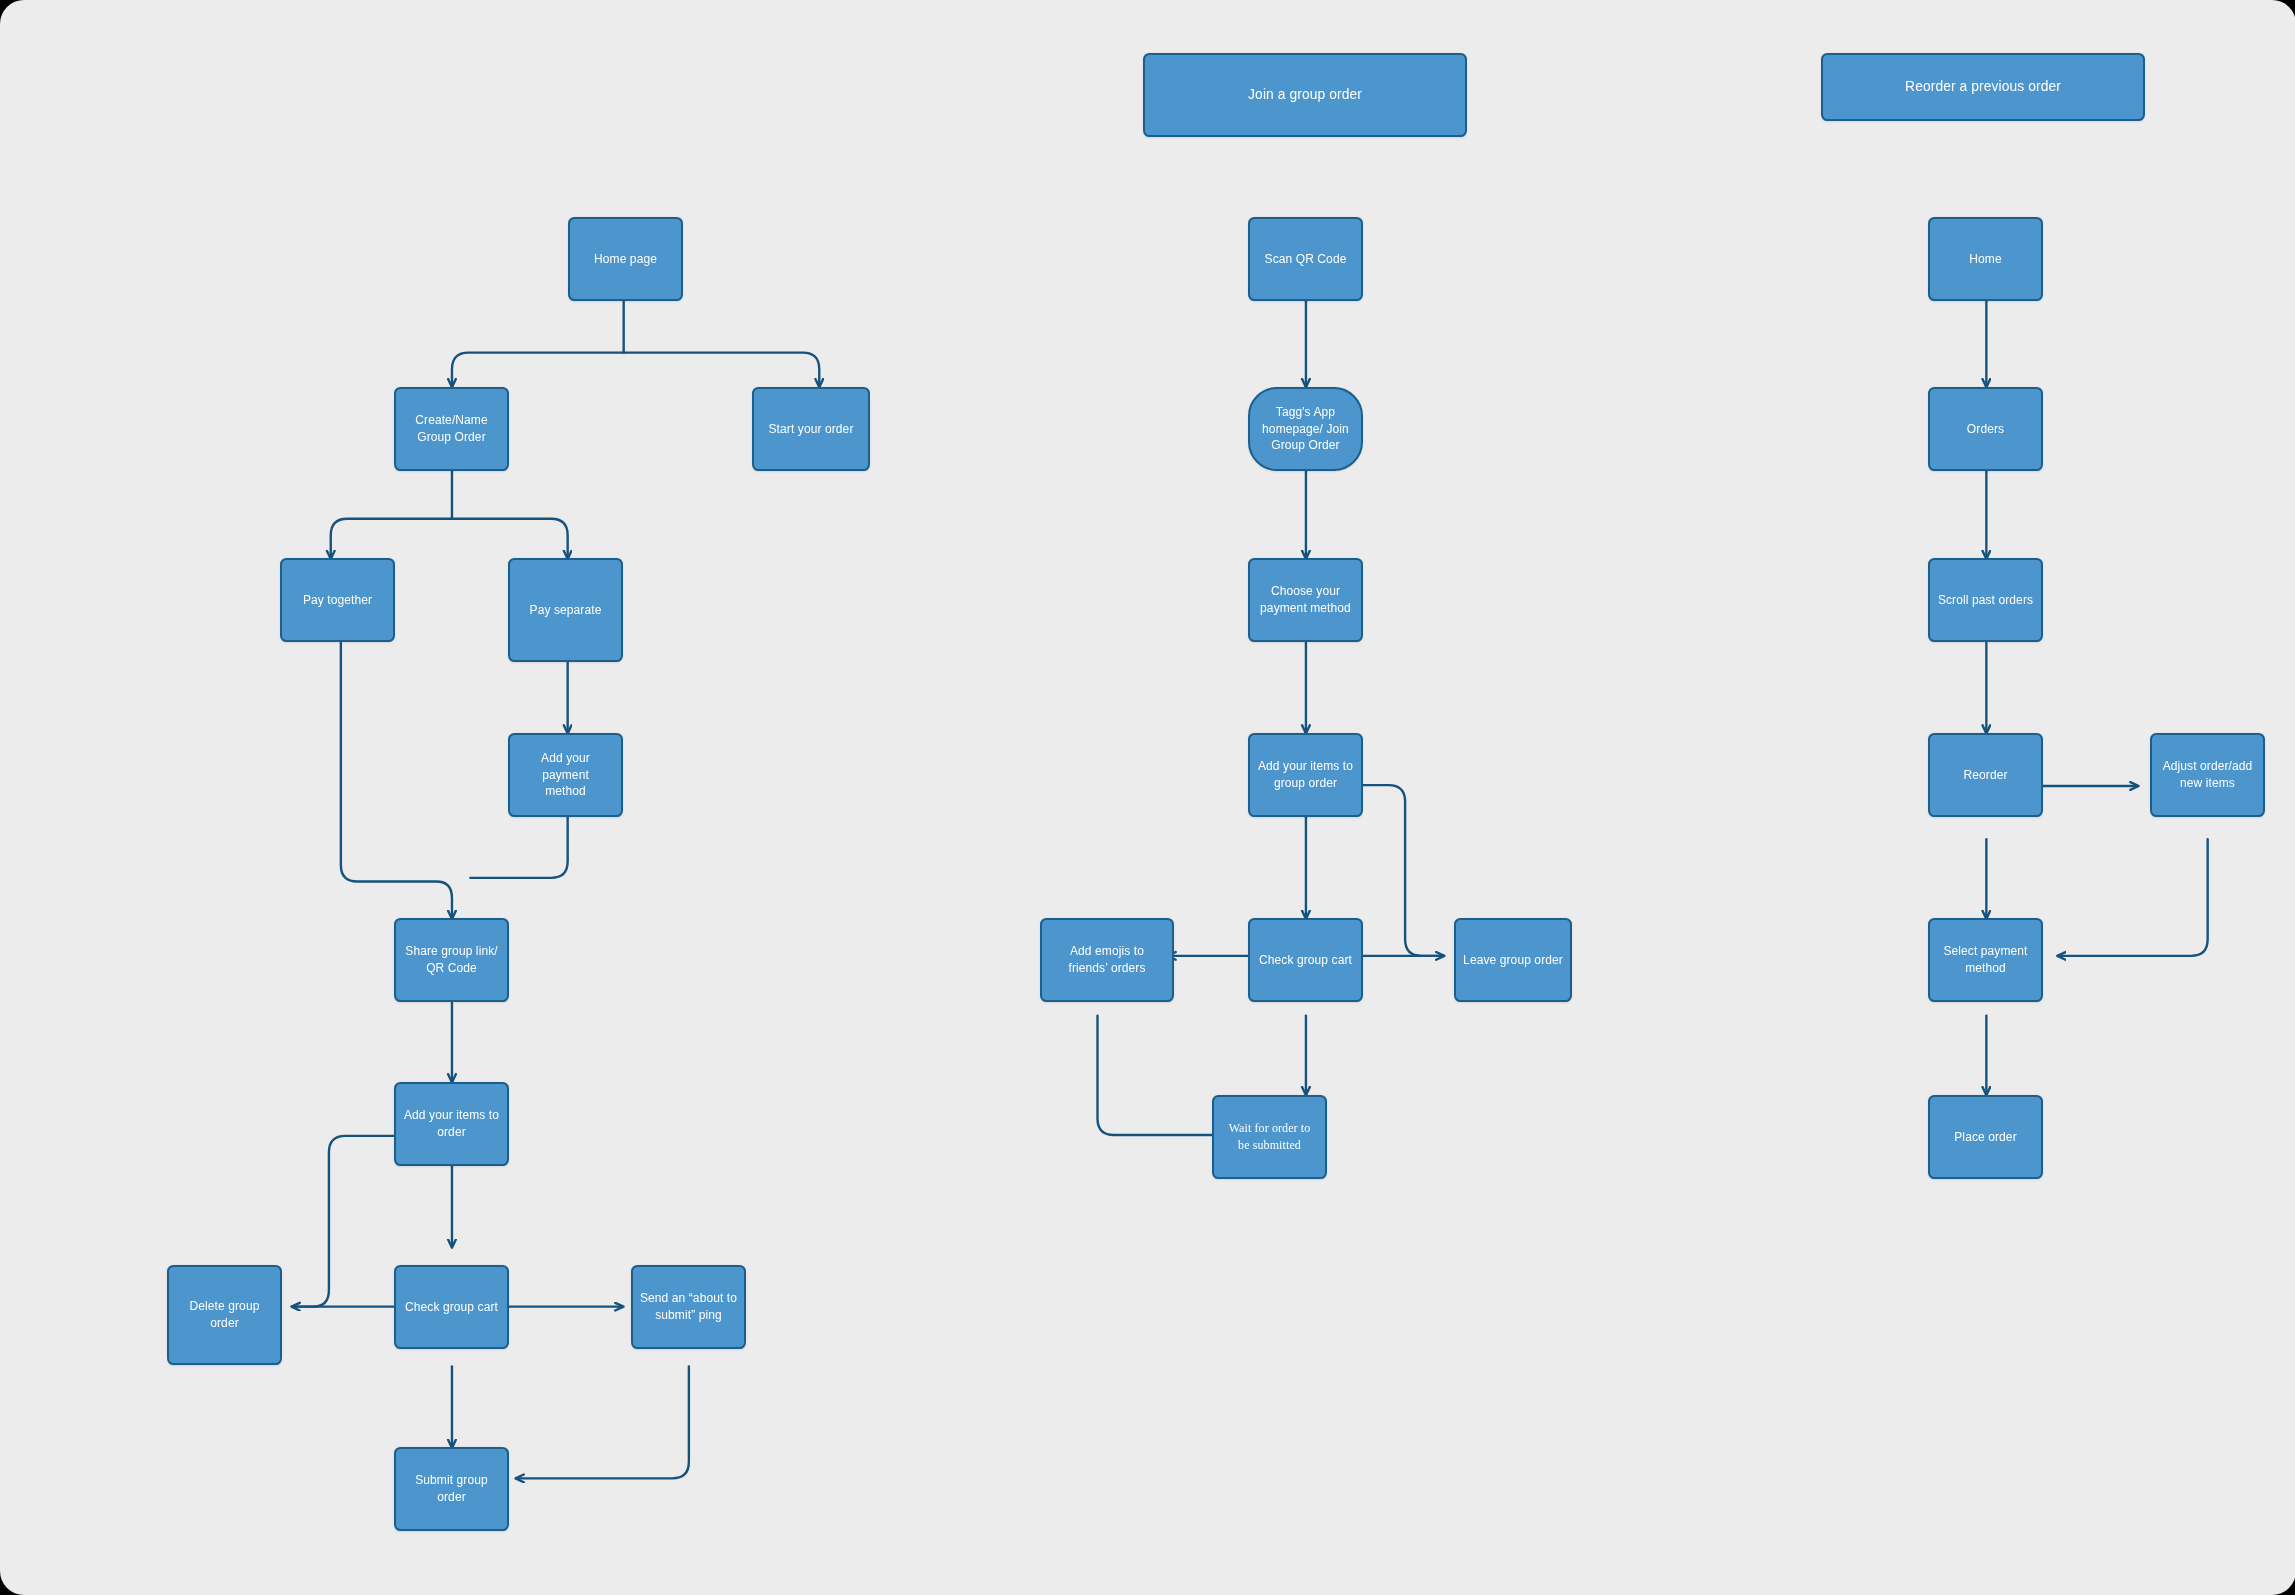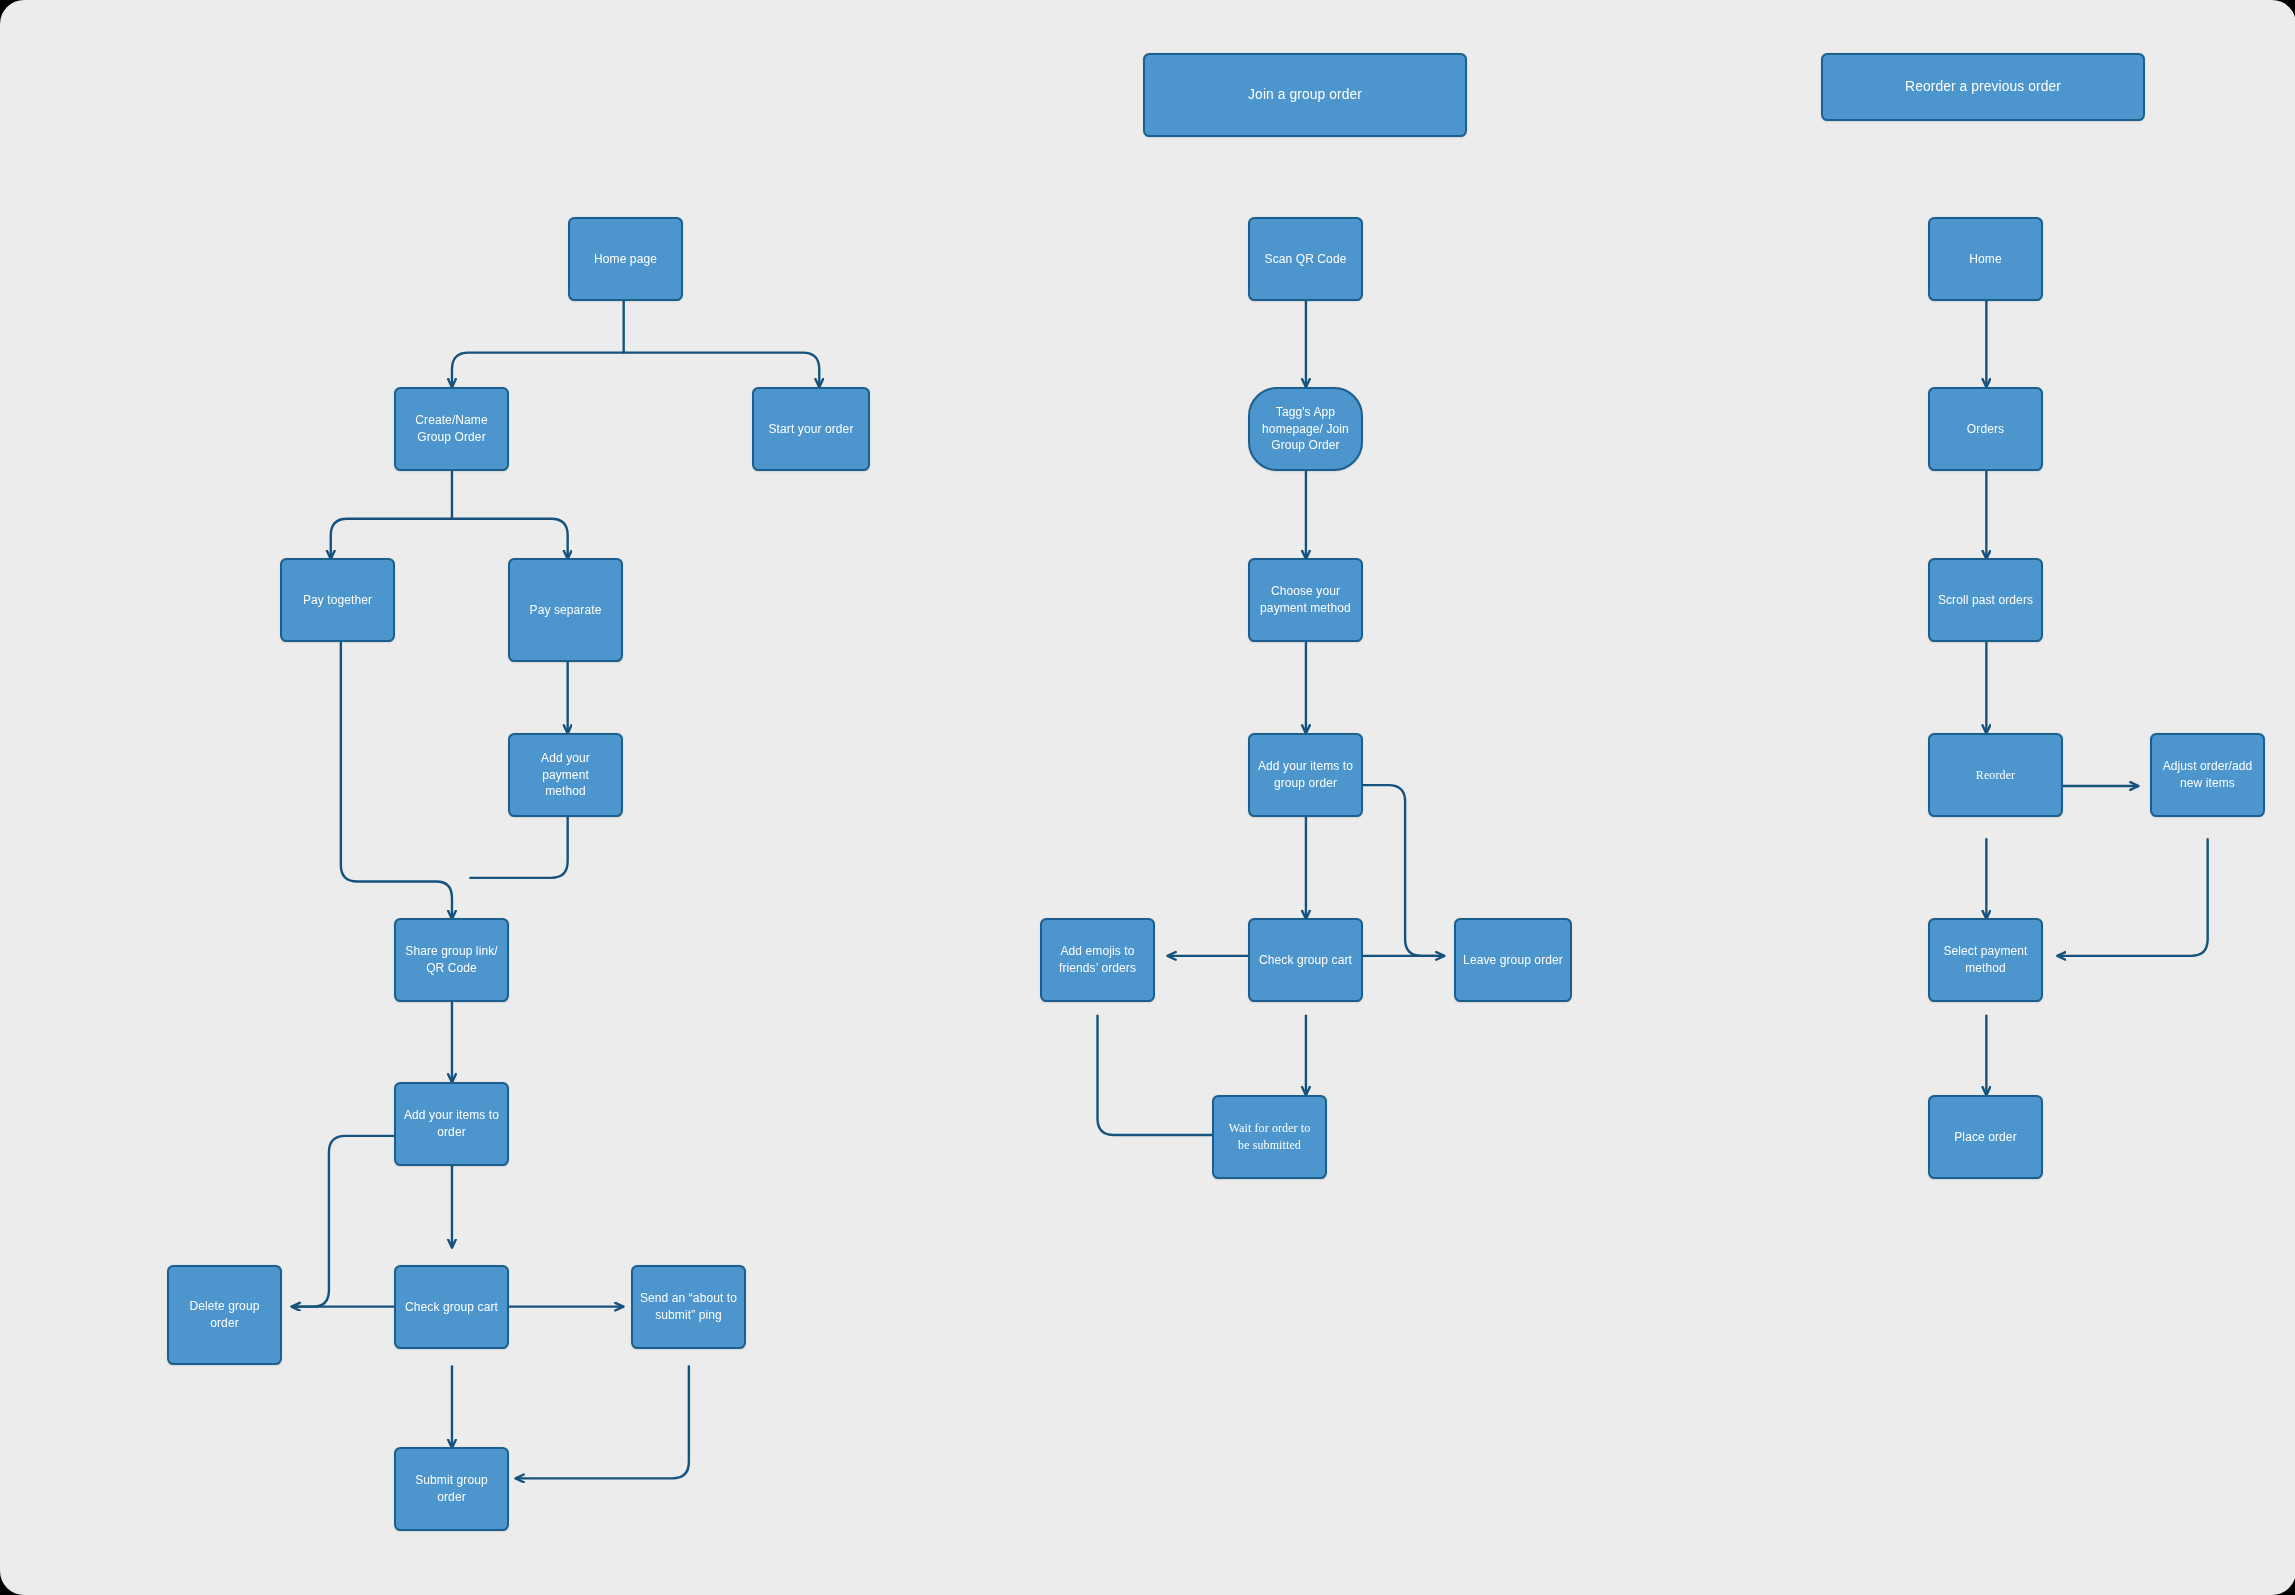--- a/index.html
+++ b/index.html
@@ -158,39 +158,39 @@
   <div class="node" style="left:1248px; top:387px; width:115px; height:84px;border-radius:29px;">Tagg's App
 homepage/ Join
 Group Order</div>
 
   <div class="node" style="left:1248px; top:558px; width:115px; height:84px;">Choose your
 payment method</div>
 
   <div class="node" style="left:1248px; top:733px; width:115px; height:84px;">Add your items to
 group order</div>
 
-  <div class="node" style="left:1040px; top:918px; width:115px; height:84px;">Add emojis to
+  <div class="node" style="left:1040px; top:918px; width:134px; height:84px;">Add emojis to
 friends’ orders</div>
 
   <div class="node" style="left:1248px; top:918px; width:115px; height:84px;">Check group cart</div>
 
   <div class="node" style="left:1454px; top:918px; width:118px; height:84px;">Leave group order</div>
 
   <div class="node" style="left:1212px; top:1095px; width:115px; height:84px;font-family:Liberation Serif, serif;">Wait for order to
 be submitted</div>
 
   <div class="node header" style="left:1821px; top:53px; width:324px; height:68px;">Reorder a previous order</div>
 
   <div class="node" style="left:1928px; top:217px; width:115px; height:84px;">Home</div>
 
   <div class="node" style="left:1928px; top:387px; width:115px; height:84px;">Orders</div>
 
   <div class="node" style="left:1928px; top:558px; width:115px; height:84px;">Scroll past orders</div>
 
-  <div class="node" style="left:1928px; top:733px; width:135px; height:84px;font-family:Liberation Serif, serif;">Reorder</div>
+  <div class="node" style="left:1928px; top:733px; width:115px; height:84px;">Reorder</div>
 
   <div class="node" style="left:2150px; top:733px; width:115px; height:84px;">Adjust order/add
 new items</div>
 
   <div class="node" style="left:1928px; top:918px; width:115px; height:84px;">Select payment
 method</div>
 
   <div class="node" style="left:1928px; top:1095px; width:115px; height:84px;">Place order</div>
 
 </div>

